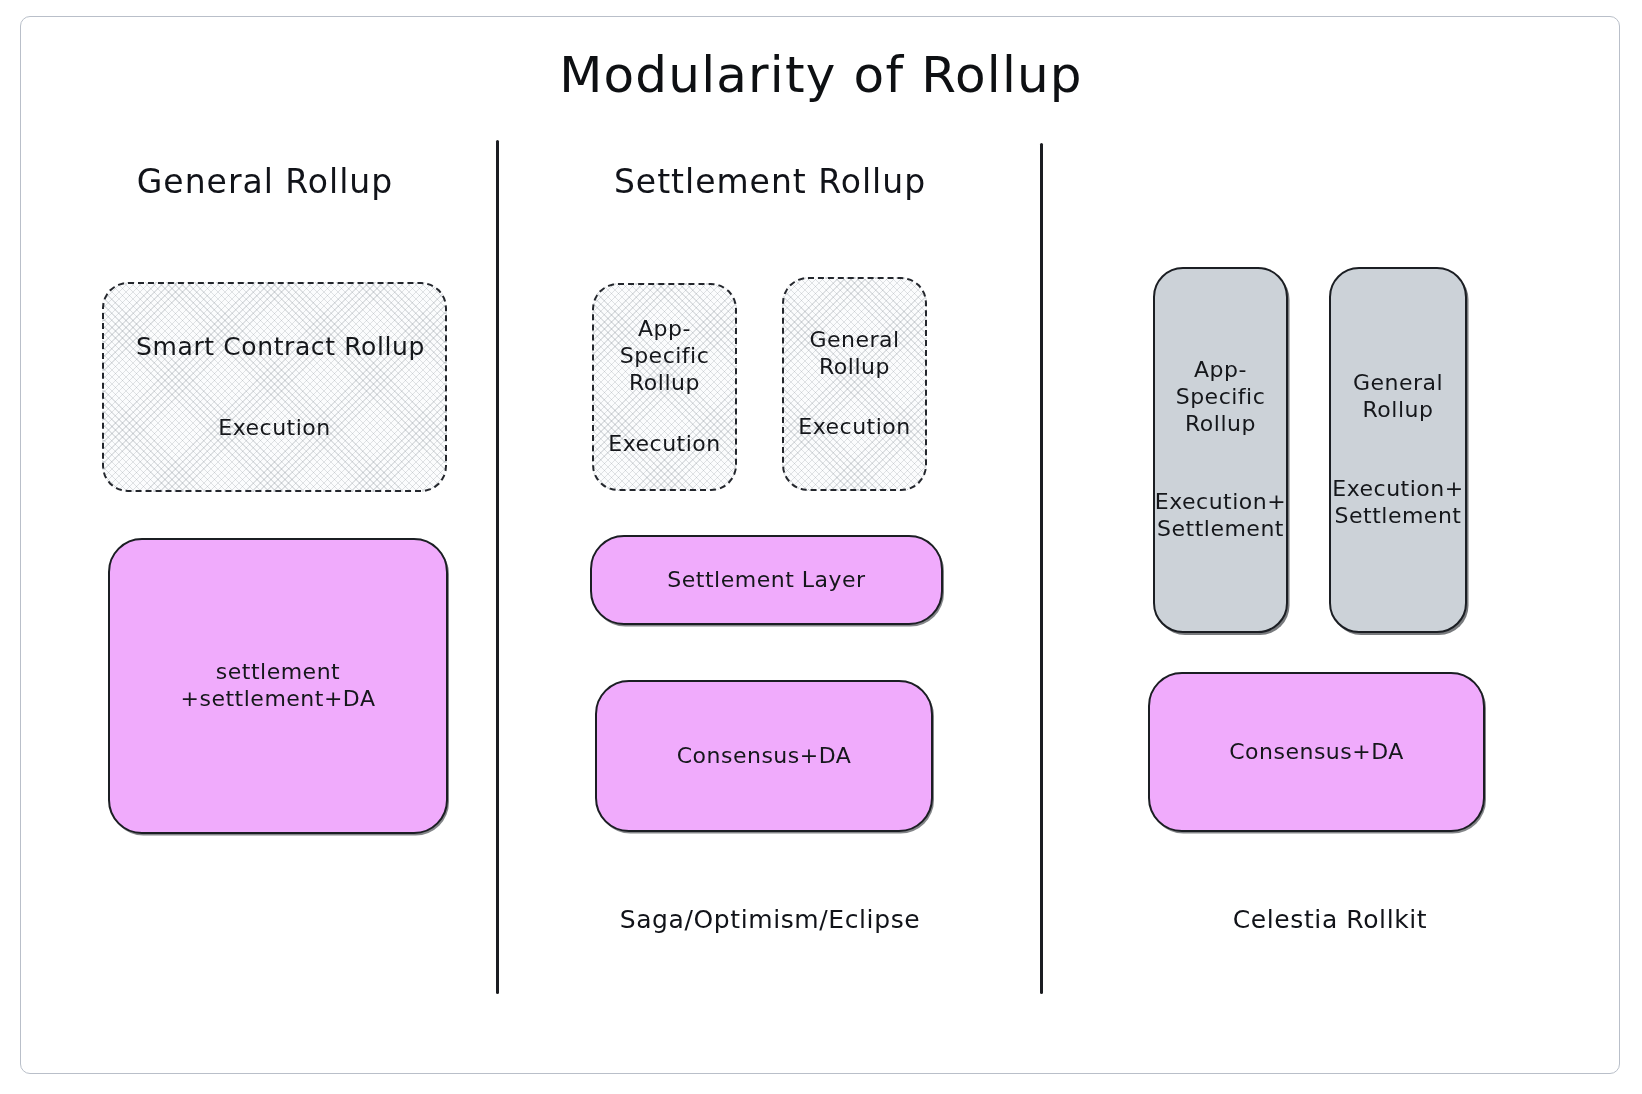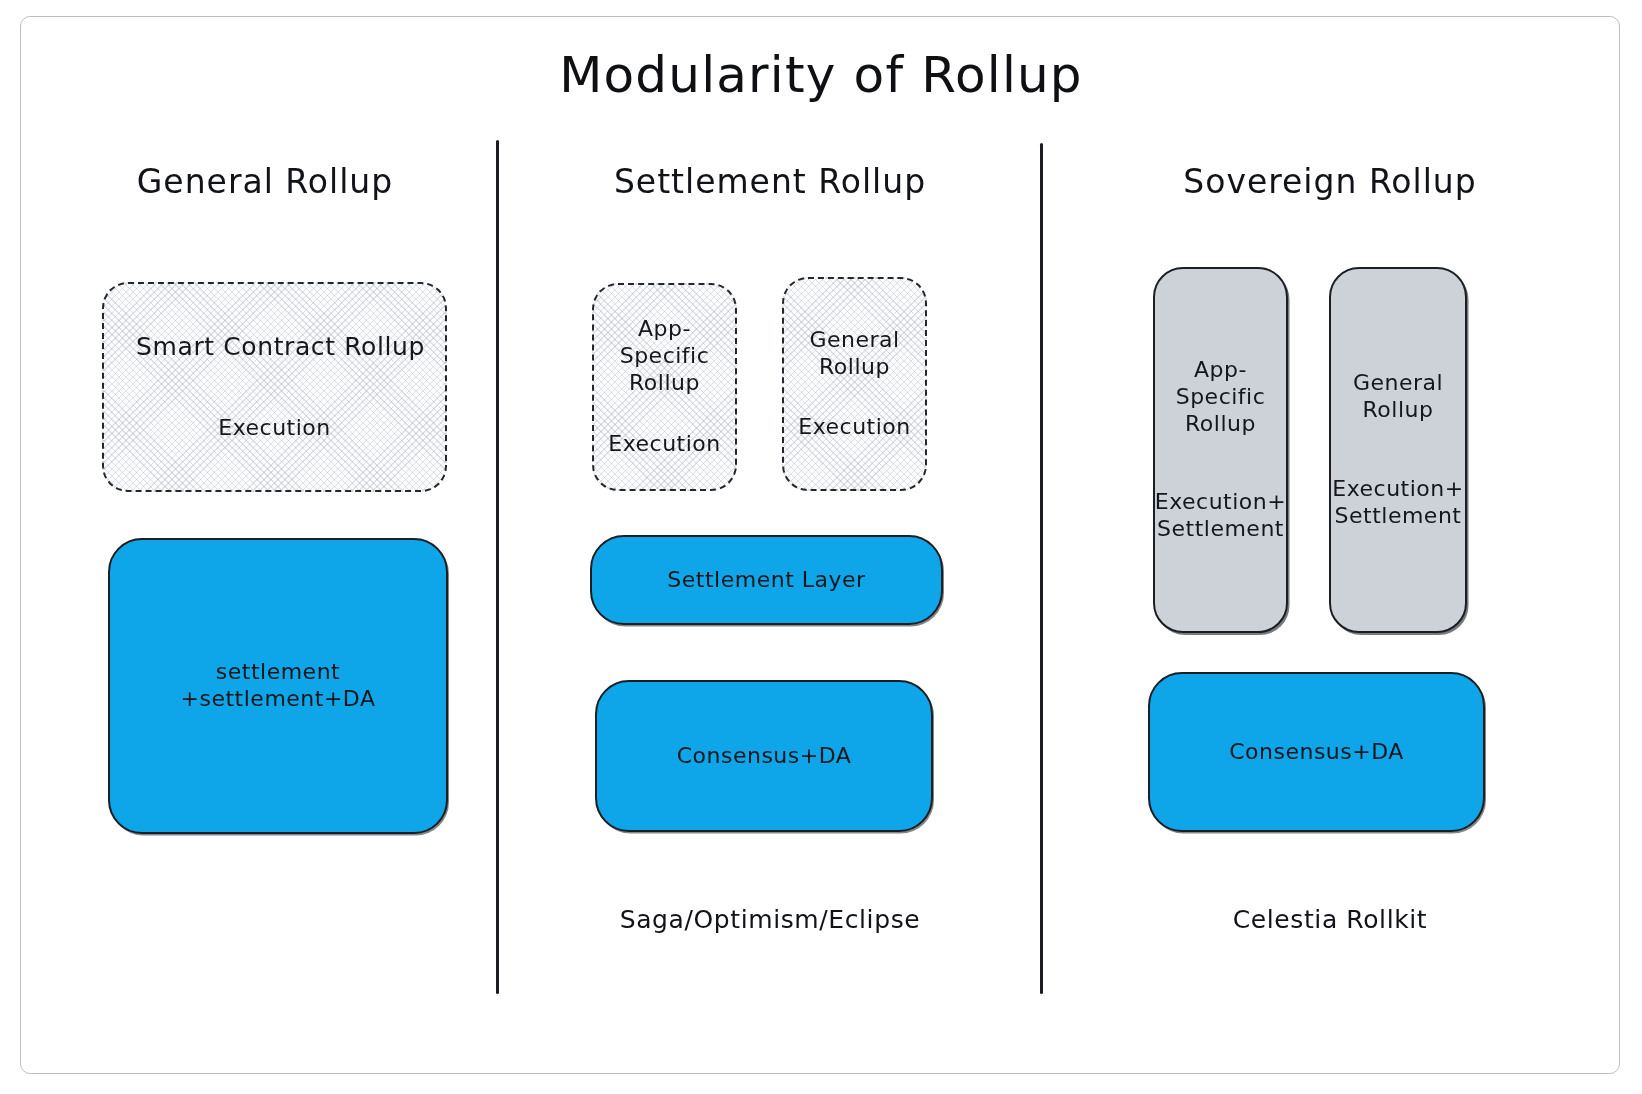--- a/index.html
+++ b/index.html
@@ -105,21 +105,21 @@
     background-color: #fbfcfd;
     background-image:
       repeating-linear-gradient(45deg,  rgba(120,128,140,0.22) 0 1px, rgba(0,0,0,0) 1px 5px),
       repeating-linear-gradient(-45deg, rgba(120,128,140,0.22) 0 1px, rgba(0,0,0,0) 1px 5px);
   }
 
   
   .box-plain {
     border: 2.2px solid #1b1e23;
     border-radius: 34px;
-    background: #0ea5e9;
+    background: #f0abfc;
     box-shadow: 1.5px 2px 0 -0.5px rgba(30,33,38,0.55);
   }
 
   
   .box-grey {
     border: 2.2px solid #1b1e23;
     border-radius: 30px;
     background: #ccd2d8;
     box-shadow: 2px 2.5px 0 -0.5px rgba(30,33,38,0.6);
   }
@@ -198,21 +198,20 @@
     </div>
 
     <div class="box box-plain hand" style="left:85px; top:680px; width:338px; height:152px;">
       <div class="line-sub">Consensus+DA</div>
     </div>
 
     <div class="col-foot hand">Saga/Optimism/Eclipse</div>
   </div>
 
   <div class="column col3">
-    <div class="col-head hand">Sovereign Rollup</div>
 
     <div class="box box-grey hand" style="left:93px; top:267px; width:135px; height:366px;">
       <div class="line-sub">App-Specific</div>
       <div class="line-sub">Rollup</div>
       <div class="gap-lg"></div>
       <div class="line-sub">Execution+</div>
       <div class="line-sub">Settlement</div>
     </div>
 
     <div class="box box-grey hand" style="left:269px; top:267px; width:138px; height:366px;">

